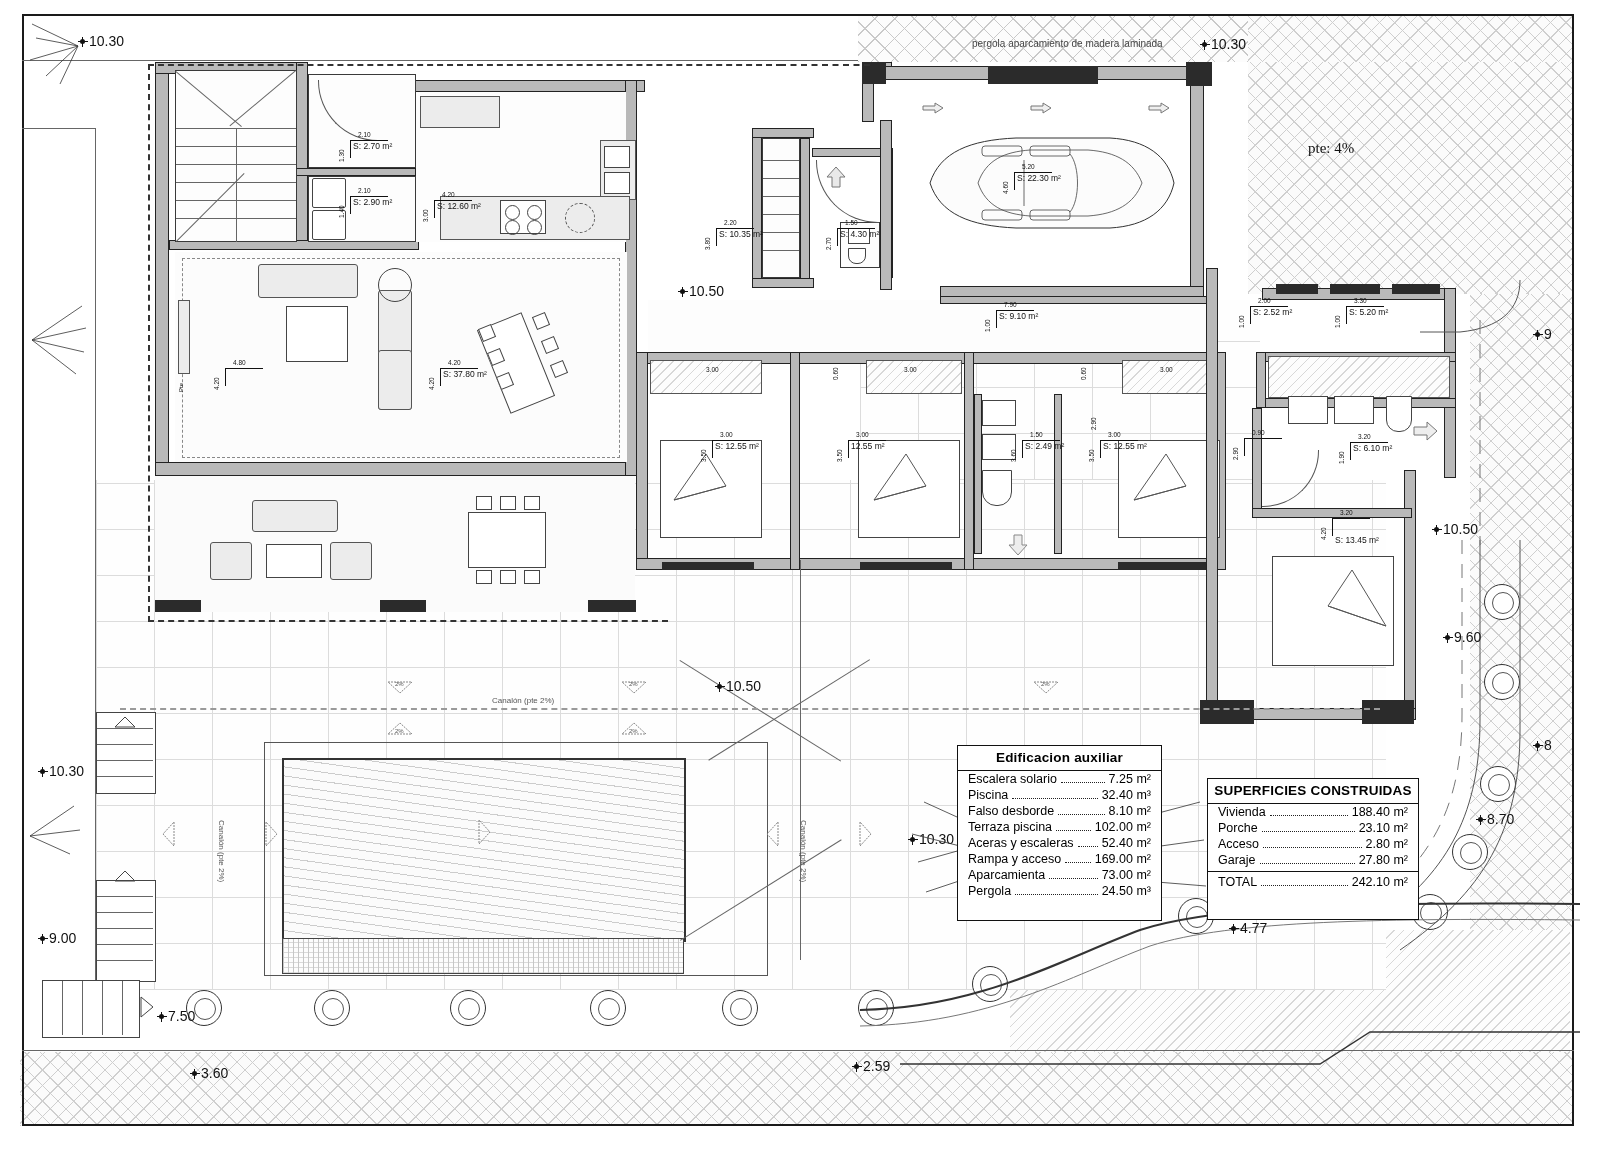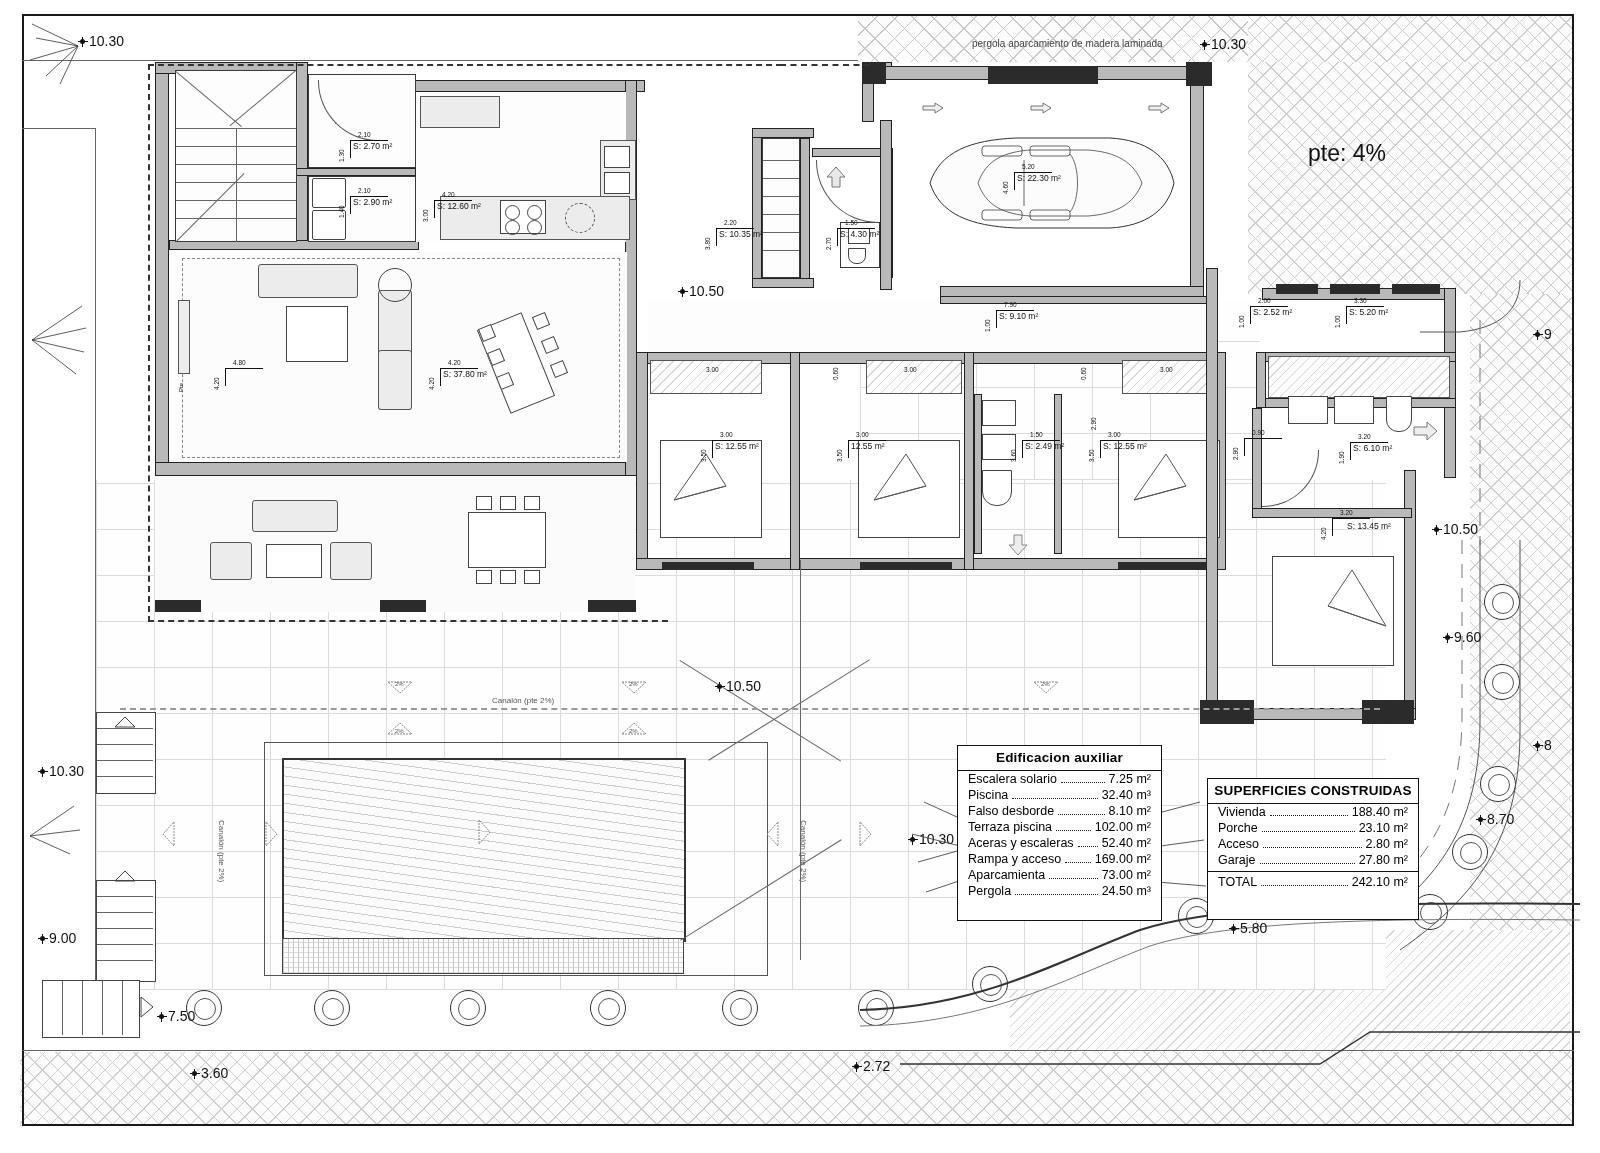--- a/index.html
+++ b/index.html
@@ -410,21 +410,21 @@
   </div>
   <div class="dimtag" style="left:1234px;top:438px;">
     <span class="dimw" style="left:18px;top:-9px;">0.90</span>
     <span class="dimh" style="left:-2px;top:22px;">2.90</span>
     <span class="lbracket" style="left:10px;top:0;width:38px;height:18px;"></span>
   </div>
   <div class="dimtag" style="left:1322px;top:518px;">
     <span class="dimw" style="left:18px;top:-9px;">3.20</span>
     <span class="dimh" style="left:-2px;top:22px;">4.20</span>
     <span class="lbracket" style="left:10px;top:0;width:38px;height:18px;"></span>
-    <span style="position:absolute;left:13px;top:4px;margin-left:12px;">S: 13.45 m²</span>
+    <span style="position:absolute;left:13px;top:18px;">S: 13.45 m²</span>
   </div>
   <div class="dimh" style="left:1090px;top:430px;">2.90</div>
 
   <div class="fur" style="left:1272px;top:556px;width:122px;height:110px;"></div>
   <div class="abs" style="left:1322px;top:566px;width:66px;height:66px;">
     <svg width="66" height="66" viewBox="0 0 66 66">
         <path d="M64 60 L30 4 L6 40 Z" fill="none" stroke="#555"></path>
         <path d="M64 60 L6 40" stroke="#555" fill="none"></path>
       </svg></div>
   <div class="wallk" style="left:1200px;top:700px;width:54px;height:24px;"></div>
@@ -576,25 +576,25 @@
   <div class="elev" style="left:1432px;top:521px;"><span class="mk"><span class="dot"></span></span><span>10.50</span></div>
   <div class="elev" style="left:715px;top:678px;"><span class="mk"><span class="dot"></span></span><span>10.50</span></div>
   <div class="elev" style="left:908px;top:831px;"><span class="mk"><span class="dot"></span></span><span>10.30</span></div>
   <div class="elev" style="left:38px;top:763px;"><span class="mk"><span class="dot"></span></span><span>10.30</span></div>
   <div class="elev" style="left:38px;top:930px;"><span class="mk"><span class="dot"></span></span><span>9.00</span></div>
   <div class="elev" style="left:157px;top:1008px;"><span class="mk"><span class="dot"></span></span><span>7.50</span></div>
   <div class="elev" style="left:1533px;top:326px;"><span class="mk"><span class="dot"></span></span><span>9</span></div>
   <div class="elev" style="left:1443px;top:629px;"><span class="mk"><span class="dot"></span></span><span>9.60</span></div>
   <div class="elev" style="left:1533px;top:737px;"><span class="mk"><span class="dot"></span></span><span>8</span></div>
   <div class="elev" style="left:1476px;top:811px;"><span class="mk"><span class="dot"></span></span><span>8.70</span></div>
-  <div class="elev" style="left:1229px;top:920px;"><span class="mk"><span class="dot"></span></span><span>5.80</span></div>
+  <div class="elev" style="left:1229px;top:920px;"><span class="mk"><span class="dot"></span></span><span>4.77</span></div>
   <div class="elev" style="left:190px;top:1065px;"><span class="mk"><span class="dot"></span></span><span>3.60</span></div>
-  <div class="elev" style="left:852px;top:1058px;"><span class="mk"><span class="dot"></span></span><span>2.72</span></div>
-
-  <div class="txt" style="left:1308px;top:140px;font-size:23px;">pte: 4%</div>
+  <div class="elev" style="left:852px;top:1058px;"><span class="mk"><span class="dot"></span></span><span>2.59</span></div>
+
+  <div class="txt" style="left:1308px;top:140px;font-size:15px;font-family:Liberation Serif, serif;">pte: 4%</div>
 
   <div class="abs" style="left:26px;top:20px;width:80px;height:70px;">
     <svg width="80" height="70" viewBox="0 0 80 70">
         <path d="M52 26 L6 4 M52 26 L10 18 M52 26 L4 40 M52 26 L20 56 M52 26 L34 64" stroke="#333" fill="none" stroke-width="0.8"></path>
       </svg></div>
   <div class="abs" style="left:26px;top:300px;width:70px;height:80px;">
     <svg width="70" height="80" viewBox="0 0 70 80">
         <path d="M6 40 L56 6 M6 40 L60 28 M6 40 L58 52 M6 40 L50 74" stroke="#333" fill="none" stroke-width="0.8"></path>
       </svg></div>
   <div class="abs" style="left:26px;top:800px;width:60px;height:60px;">

